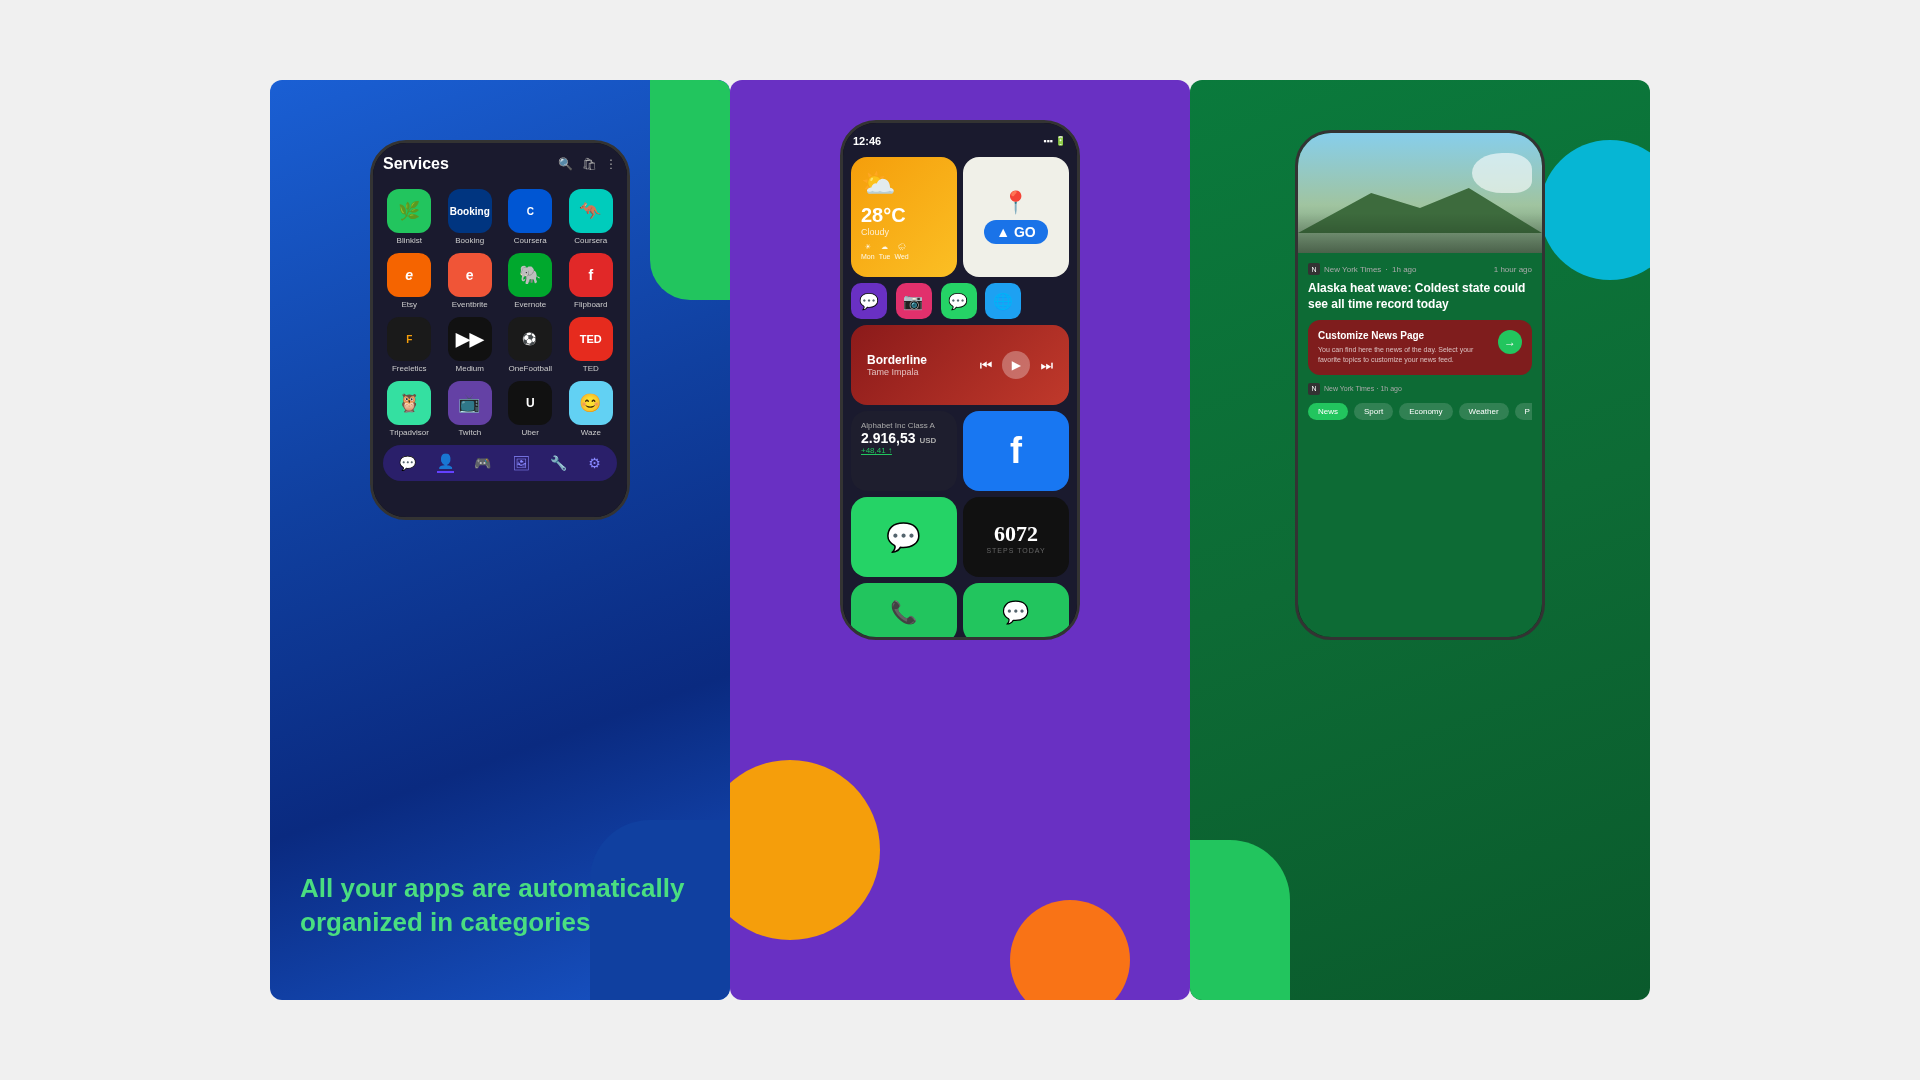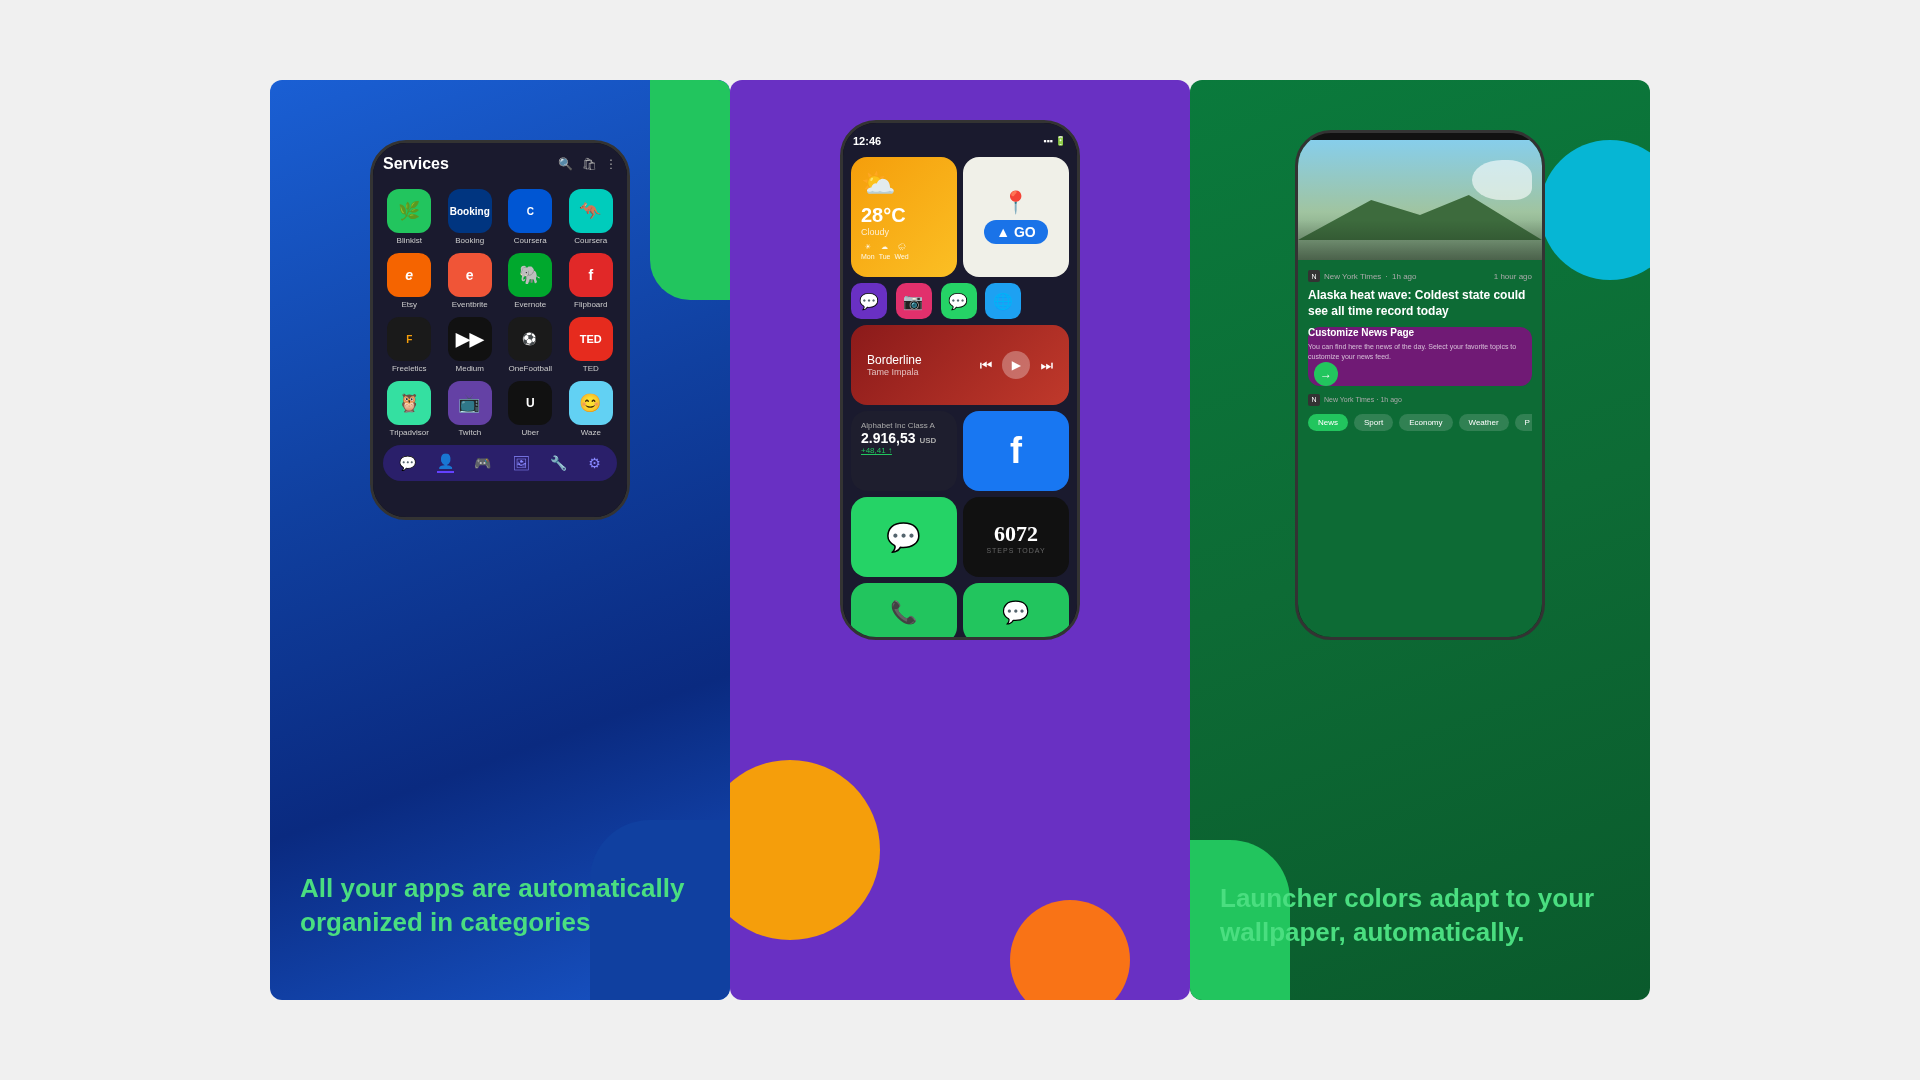--- a/index.html
+++ b/index.html
@@ -353,21 +353,21 @@
       display: flex;
       align-items: center;
       justify-content: space-between;
       padding: 10px 16px;
     }
     .music-info {
       color: white;
     }
     .music-title {
       font-size: 12px;
-      font-weight: normal;
+      font-weight: bold;
       text-align: center;
     }
     .music-artist {
       font-size: 9px;
       color: rgba(255,255,255,0.7);
     }
     .music-controls {
       display: flex;
       gap: 10px;
       align-items: center;
@@ -455,21 +455,20 @@
       align-items: center;
       justify-content: center;
       font-size: 22px;
     }
 
     
     .news-screen {
       background: #0d6b35;
       height: 100%;
       overflow: hidden;
-      margin-top: 7px;
     }
     .news-image {
       width: 100%;
       height: 120px;
       background: linear-gradient(180deg, #87ceeb 0%, #a0c4a0 60%, #6b8c6b 100%);
       position: relative;
       overflow: hidden;
     }
     .news-image-overlay {
       position: absolute;
@@ -525,27 +524,27 @@
       color: #aaa;
     }
     .news-headline {
       font-size: 12px;
       font-weight: bold;
       color: white;
       line-height: 1.3;
       margin-bottom: 8px;
     }
     .customize-card {
-      background: #701a75;
+      background: #7f1d1d;
       border-radius: 12px;
+      padding: 10px;
       margin-bottom: 8px;
       display: flex;
       align-items: flex-start;
       justify-content: space-between;
-      flex-direction: column;
     }
     .customize-content {
       flex: 1;
     }
     .customize-title {
       font-size: 10px;
       font-weight: bold;
       color: white;
       margin-bottom: 4px;
     }
@@ -841,17 +840,14 @@
               <div class="news-cat inactive">Sport</div>
               <div class="news-cat inactive">Economy</div>
               <div class="news-cat inactive">Weather</div>
               <div class="news-cat inactive">P</div>
             </div>
           </div>
         </div>
       </div>
     </div>
 
-    <div class="panel-text">
-      <span>Launcher colors adapt to your wallpaper, automatically.</span>
-    </div>
   </div>
 </div>
 
 </body></html>

